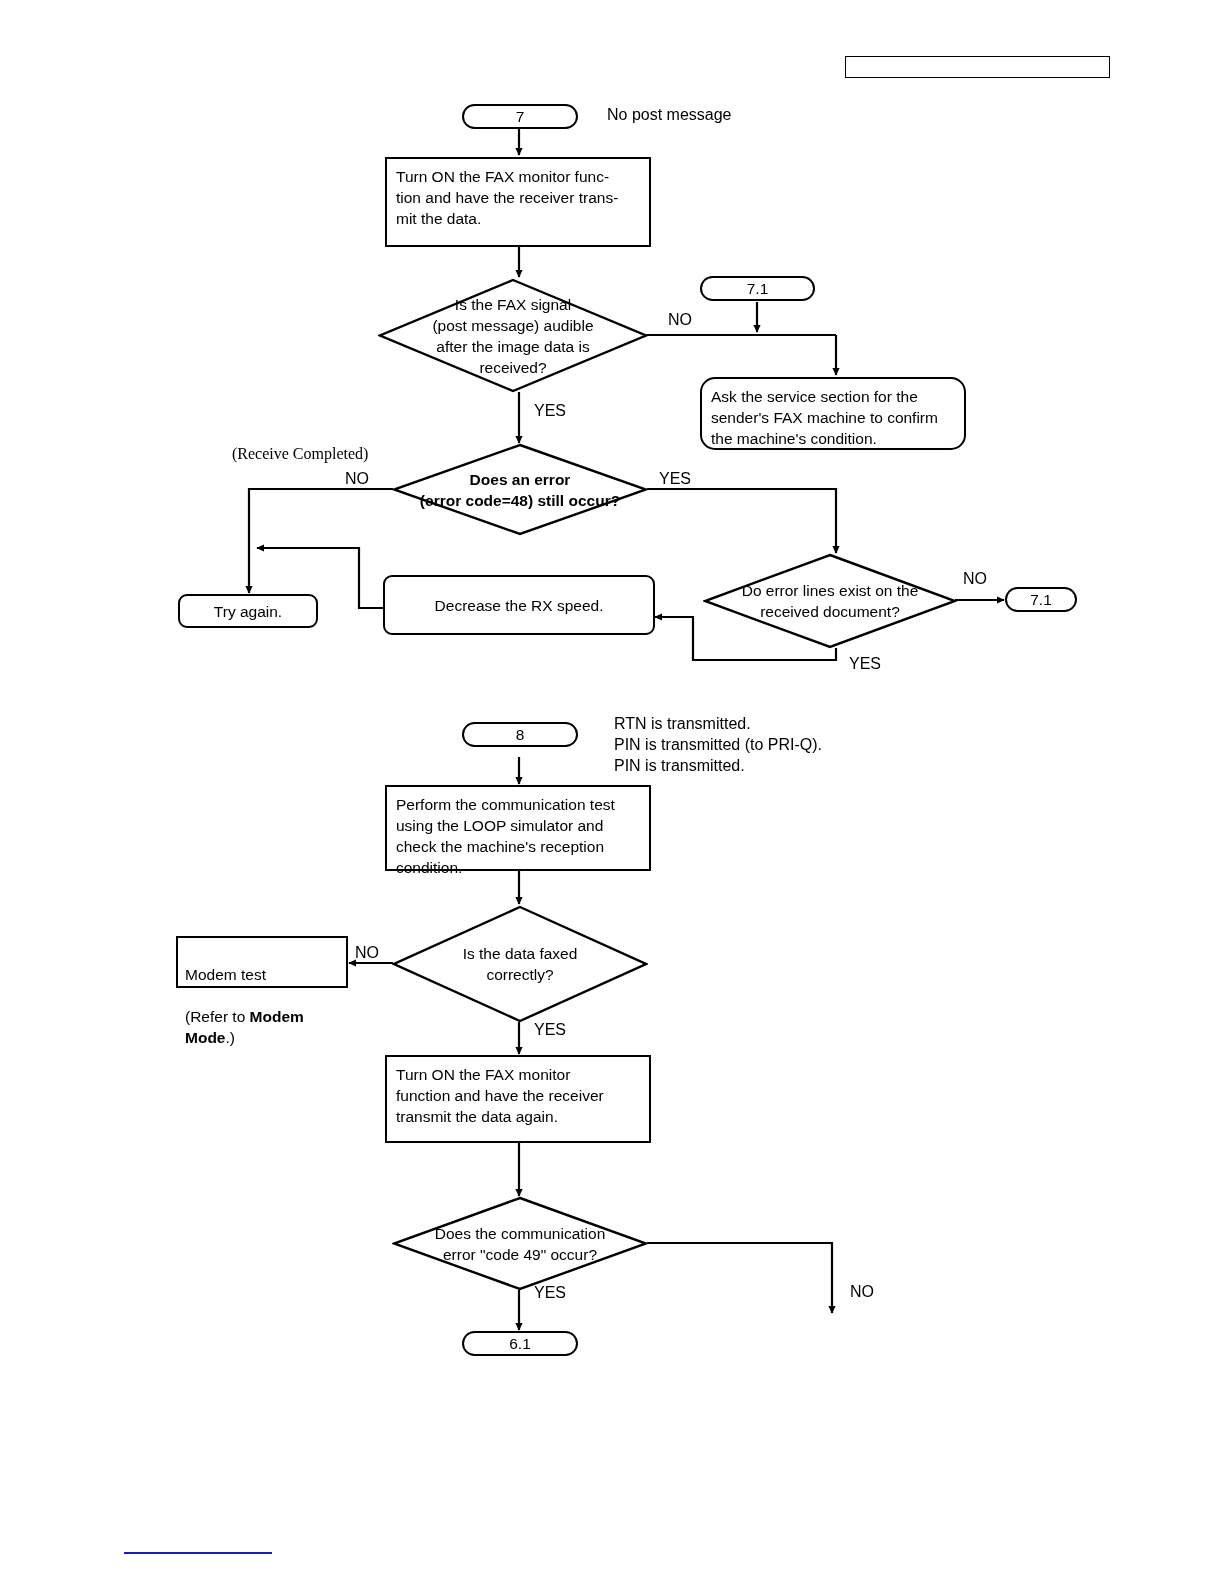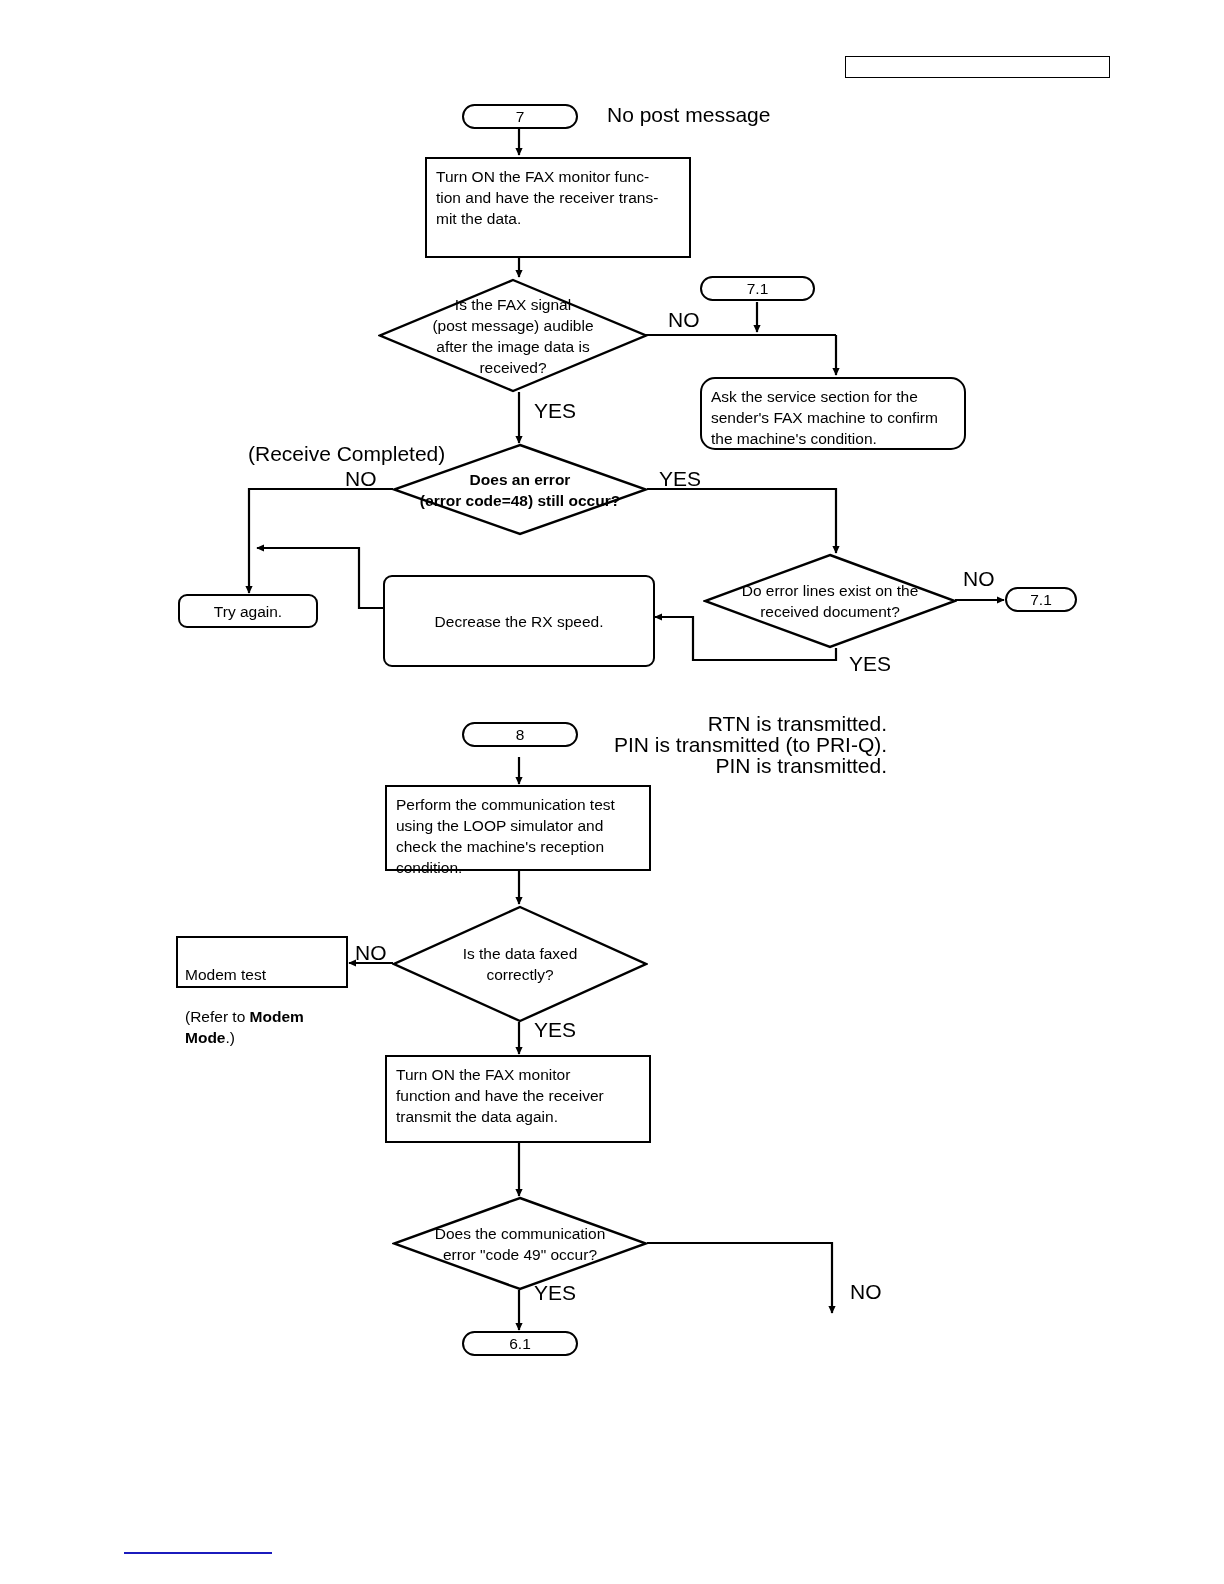--- a/index.html
+++ b/index.html
@@ -65,24 +65,23 @@
     text-align: center;
     font-size: 15.5px;
     line-height: 21px;
     white-space: pre-line;
     pointer-events: none;
   }
 
   
   .ftext {
     position: absolute;
-    font-size: 21px;
+    font-size: 16px;
     line-height: 21px;
     white-space: pre-line;
-    text-align: right;
   }
 
   
   .wires {
     position: absolute;
     left: 0; top: 0;
     width: 1224px;
     height: 1584px;
     pointer-events: none;
   }
@@ -154,21 +153,21 @@
       <path d="M647,1243 L832,1243 L832,1313" marker-end="url(#ah)"></path>
 
       <path d="M519,1290 L519,1330" marker-end="url(#ah)"></path>
     </g>
   </svg>
 
   <div class="pill" style="left:462px; top:104px; width:116px; height:25px;">7</div>
 
   <div class="ftext" style="left:607px; top:104px;">No post message</div>
 
-  <div class="pbox" style="left:385px; top:157px; width:266px; height:101px;margin-left:40px;">Turn ON the FAX monitor func-
+  <div class="pbox" style="left:385px; top:157px; width:266px; height:90px;">Turn ON the FAX monitor func-
 tion and have the receiver trans-
 mit the data.</div>
 
   <div class="diamond" style="left:378px; top:278px; width:270px; height:115px;">
     <svg width="270" height="115" viewBox="0 0 270 115" xmlns="http://www.w3.org/2000/svg">
       <polygon points="135,2 268,57.5 135,113 2,57.5" fill="#fff" stroke="#000" stroke-width="2.4"></polygon>
     </svg>
     <div class="dtext">Is the FAX signal
 (post message) audible
 after the image data is
@@ -186,29 +185,29 @@
 the machine's condition.</div>
 
   <div class="diamond" style="left:392px; top:443px; width:256px; height:93px;font-weight:bold;">
     <svg width="256" height="93" viewBox="0 0 256 93" xmlns="http://www.w3.org/2000/svg">
       <polygon points="128,2 254,46.5 128,91 2,46.5" fill="#fff" stroke="#000" stroke-width="2.4"></polygon>
     </svg>
     <div class="dtext">Does an error
 (error code=48) still occur?</div>
   </div>
 
-  <div class="ftext" style="left:248px; top:443px;">(Receive Completed)</div>
+  <div class="ftext" style="left:232px; top:443px;font-family:Liberation Serif, serif;">(Receive Completed)</div>
 
   <div class="ftext" style="left:345px; top:468px;">NO</div>
 
   <div class="ftext" style="left:659px; top:468px;">YES</div>
 
   <div class="pbox center" style="left:178px; top:594px; width:140px; height:34px;">Try again.</div>
 
-  <div class="pbox center" style="left:383px; top:575px; width:272px; height:92px;">Decrease the RX speed.</div>
+  <div class="pbox center" style="left:383px; top:575px; width:272px; height:60px;">Decrease the RX speed.</div>
 
   <div class="diamond" style="left:703px; top:553px; width:254px; height:96px;">
     <svg width="254" height="96" viewBox="0 0 254 96" xmlns="http://www.w3.org/2000/svg">
       <polygon points="127,2 252,48 127,94 2,48" fill="#fff" stroke="#000" stroke-width="2.4"></polygon>
     </svg>
     <div class="dtext">Do error lines exist on the
 received document?</div>
   </div>
 
   <div class="ftext" style="left:963px; top:568px;">NO</div>

